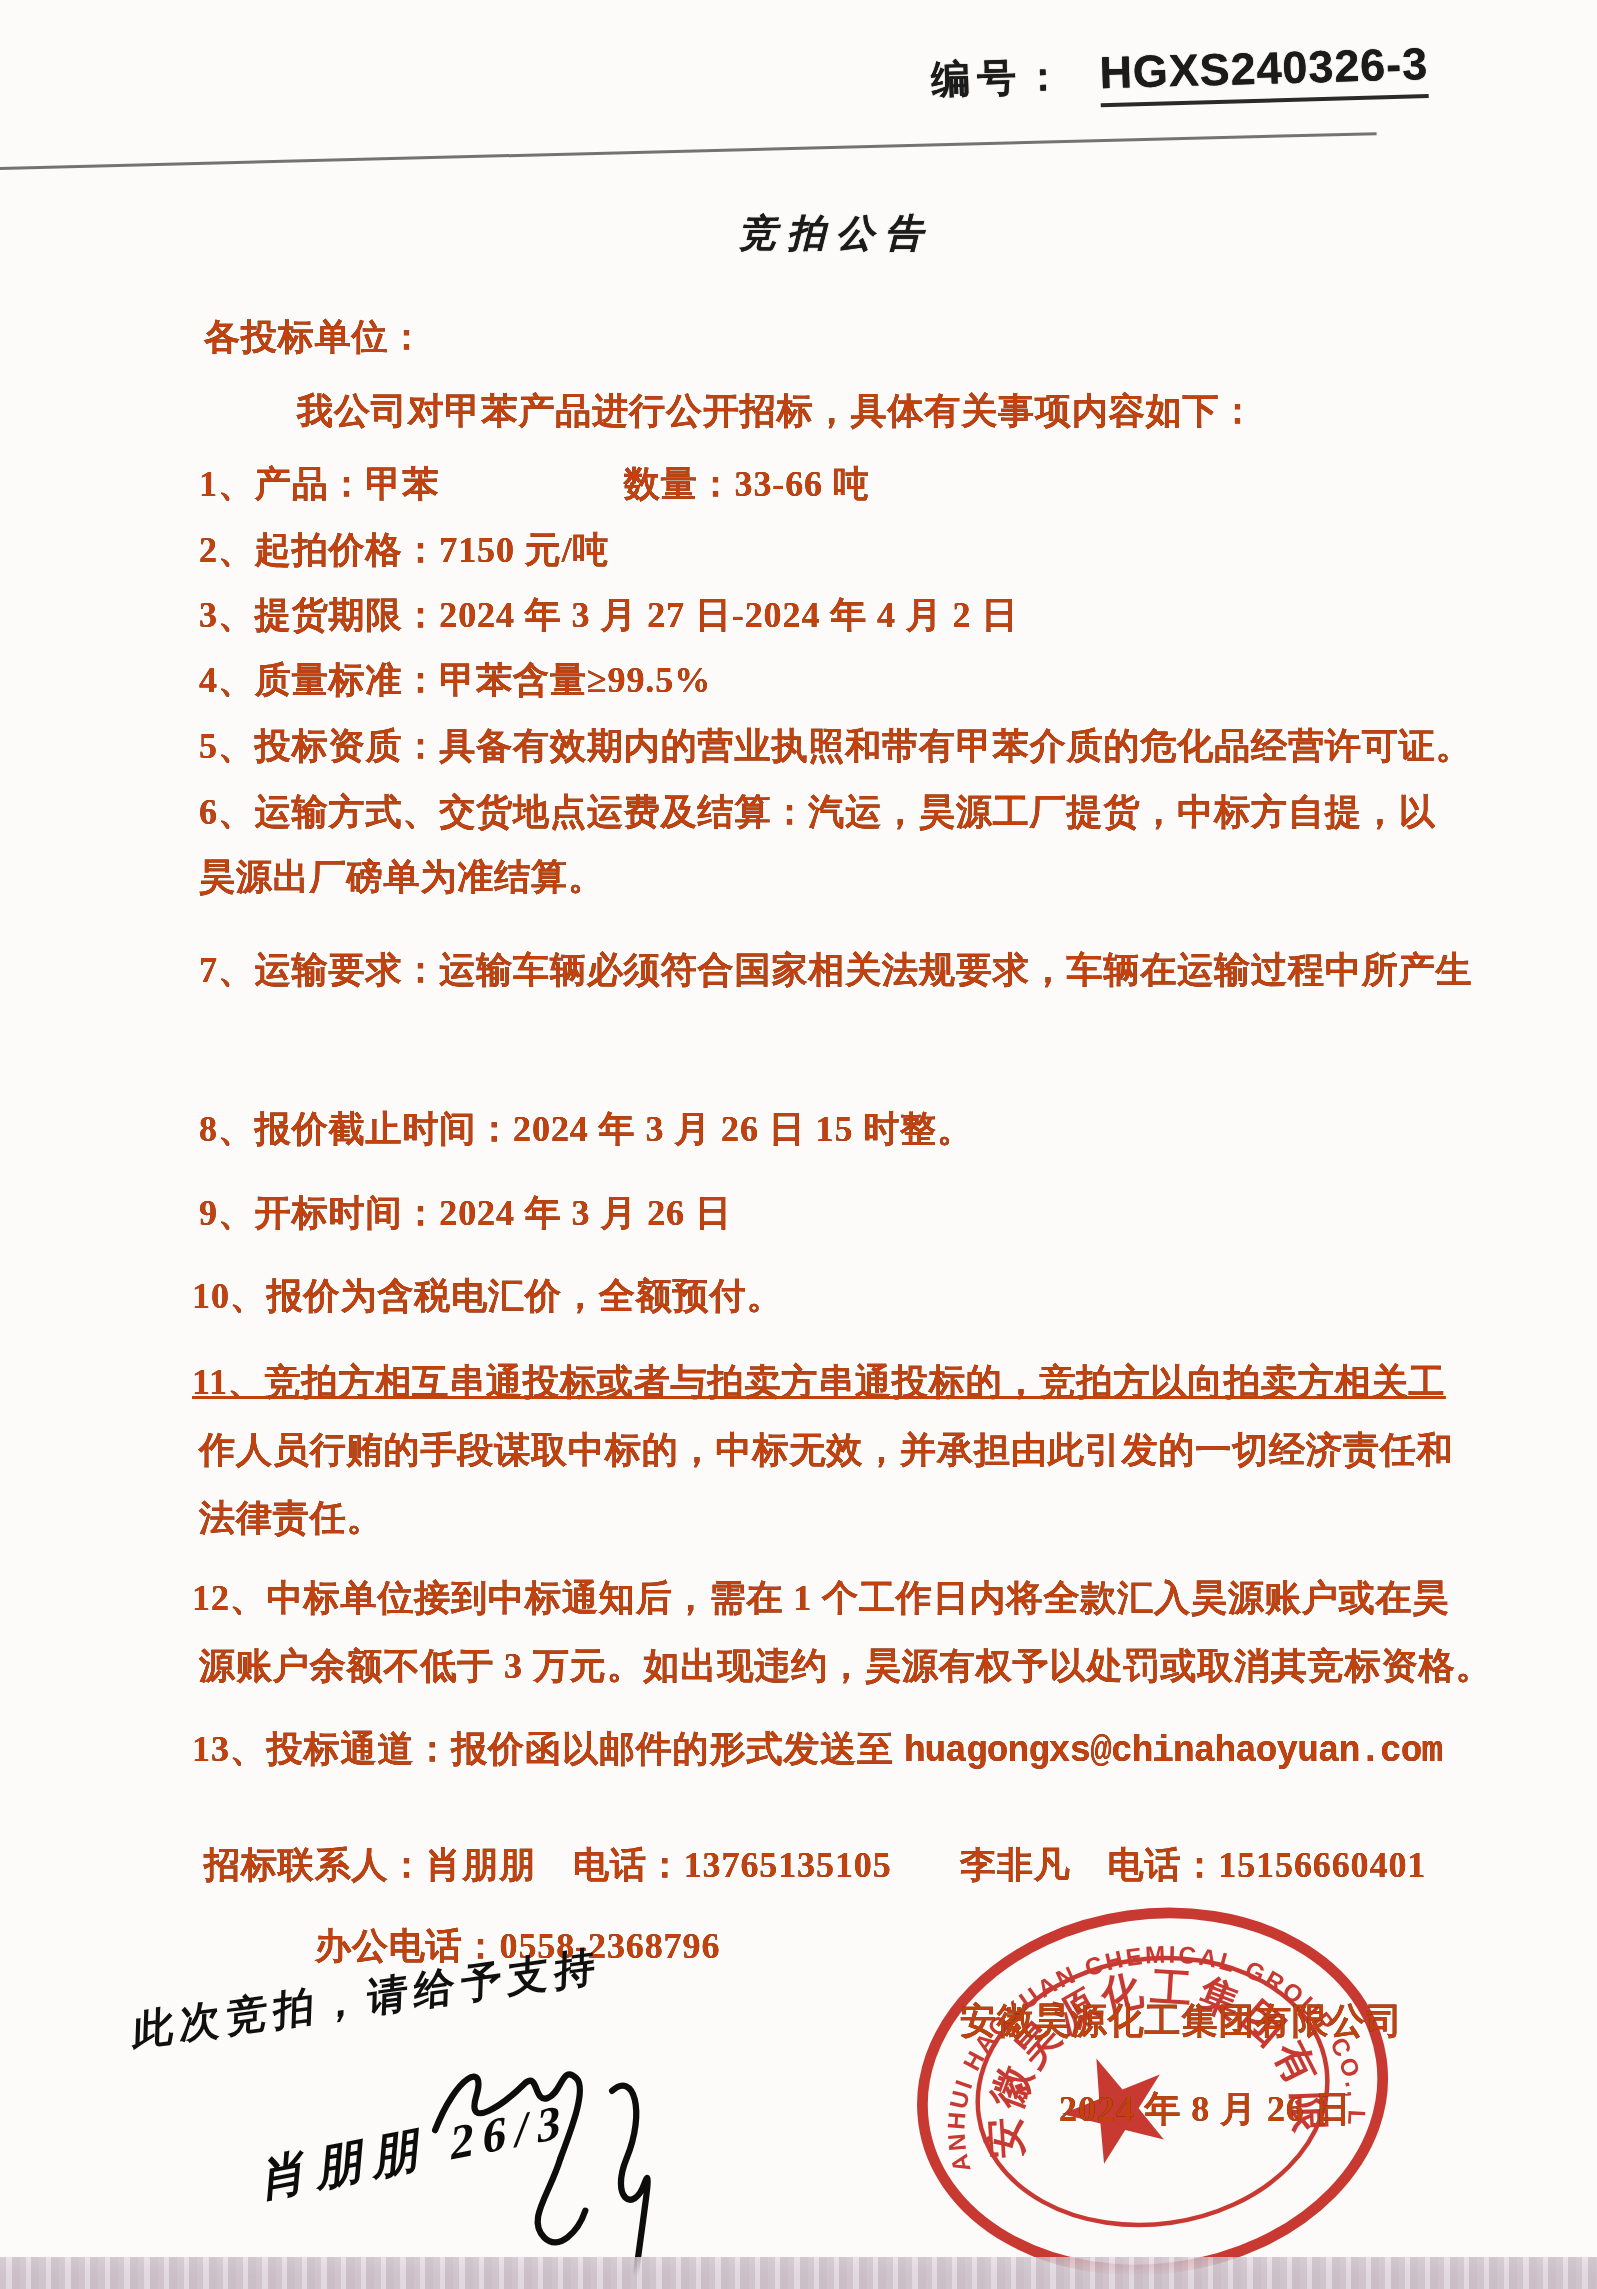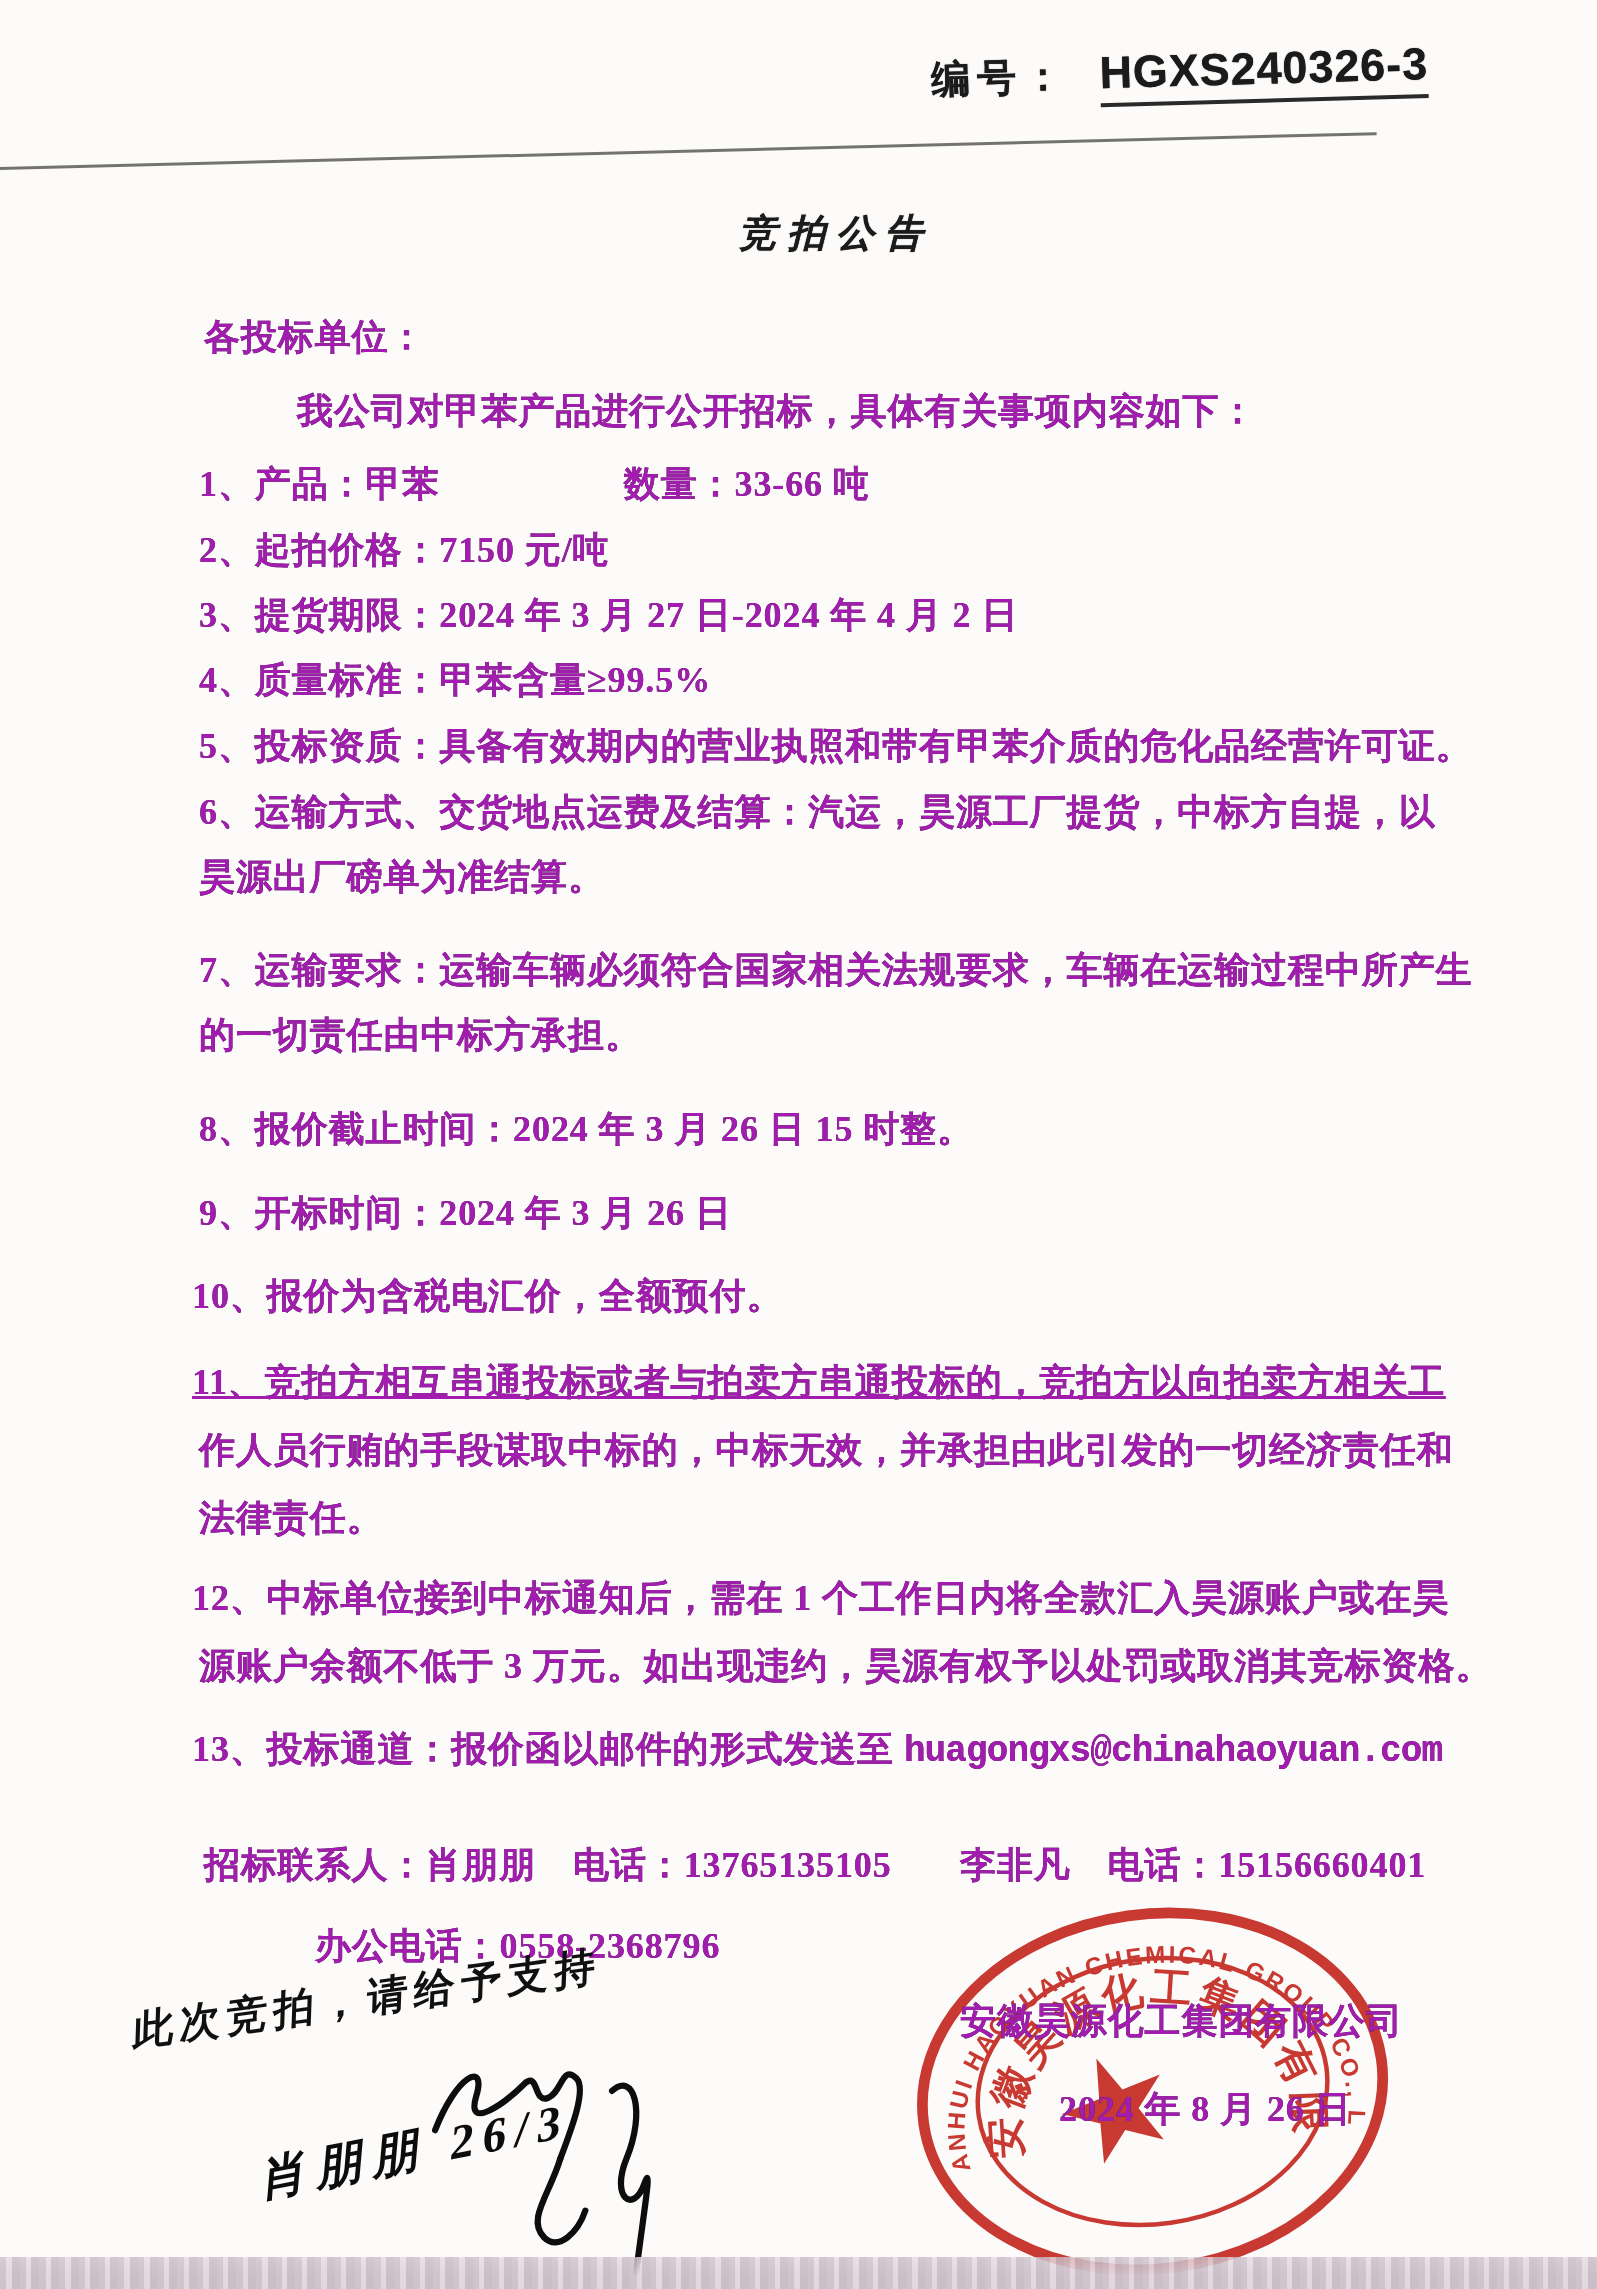--- a/index.html
+++ b/index.html
@@ -11,21 +11,21 @@
     font-family:"Liberation Serif","DejaVu Serif",serif;
     color:#1b1b1b;
   }
   .line{
     position:absolute;
     font-weight:600;
     font-size:36px;
     line-height:1.25;
     letter-spacing:0.9px;
     white-space:nowrap;
-    color:#a21caf;
+    color:#c2410c;
     text-shadow:0 0 0.5px #222;
   }
   .mono{
     font-family:"Liberation Mono","DejaVu Sans Mono",monospace;
     font-weight:700;
     font-size:36px;
     letter-spacing:-0.9px;
   }
   .doc-title{
     position:absolute;
@@ -123,21 +123,20 @@
   <div class="line" style="top:389px;left:297px;">我公司对甲苯产品进行公开招标，具体有关事项内容如下：</div>
 
   <div class="line" style="top:462px;left:199px;">1、产品：甲苯　　　　　数量：33-66 吨</div>
   <div class="line" style="top:528px;left:199px;">2、起拍价格：7150 元/吨</div>
   <div class="line" style="top:593px;left:199px;">3、提货期限：2024 年 3 月 27 日-2024 年 4 月 2 日</div>
   <div class="line" style="top:658px;left:199px;">4、质量标准：甲苯含量≥99.5%</div>
   <div class="line" style="top:724px;left:199px;">5、投标资质：具备有效期内的营业执照和带有甲苯介质的危化品经营许可证。</div>
   <div class="line" style="top:790px;left:199px;">6、运输方式、交货地点运费及结算：汽运，昊源工厂提货，中标方自提，以</div>
   <div class="line" style="top:855px;left:199px;">昊源出厂磅单为准结算。</div>
   <div class="line" style="top:948px;left:199px;">7、运输要求：运输车辆必须符合国家相关法规要求，车辆在运输过程中所产生</div>
-  <div class="line" style="top:1013px;left:199px;">的一切责任由中标方承担。</div>
   <div class="line" style="top:1107px;left:199px;">8、报价截止时间：2024 年 3 月 26 日 15 时整。</div>
   <div class="line" style="top:1191px;left:199px;">9、开标时间：2024 年 3 月 26 日</div>
   <div class="line" style="top:1274px;left:192px;">10、报价为含税电汇价，全额预付。</div>
   <div class="line" style="top:1360px;left:192px;text-decoration:underline;">11、竞拍方相互串通投标或者与拍卖方串通投标的，竞拍方以向拍卖方相关工</div>
   <div class="line" style="top:1428px;left:199px;">作人员行贿的手段谋取中标的，中标无效，并承担由此引发的一切经济责任和</div>
   <div class="line" style="top:1496px;left:199px;">法律责任。</div>
   <div class="line" style="top:1576px;left:192px;">12、中标单位接到中标通知后，需在 1 个工作日内将全款汇入昊源账户或在昊</div>
   <div class="line" style="top:1644px;left:199px;">源账户余额不低于 3 万元。如出现违约，昊源有权予以处罚或取消其竞标资格。</div>
 
   <div class="line" style="top:1727px;left:192px;">

